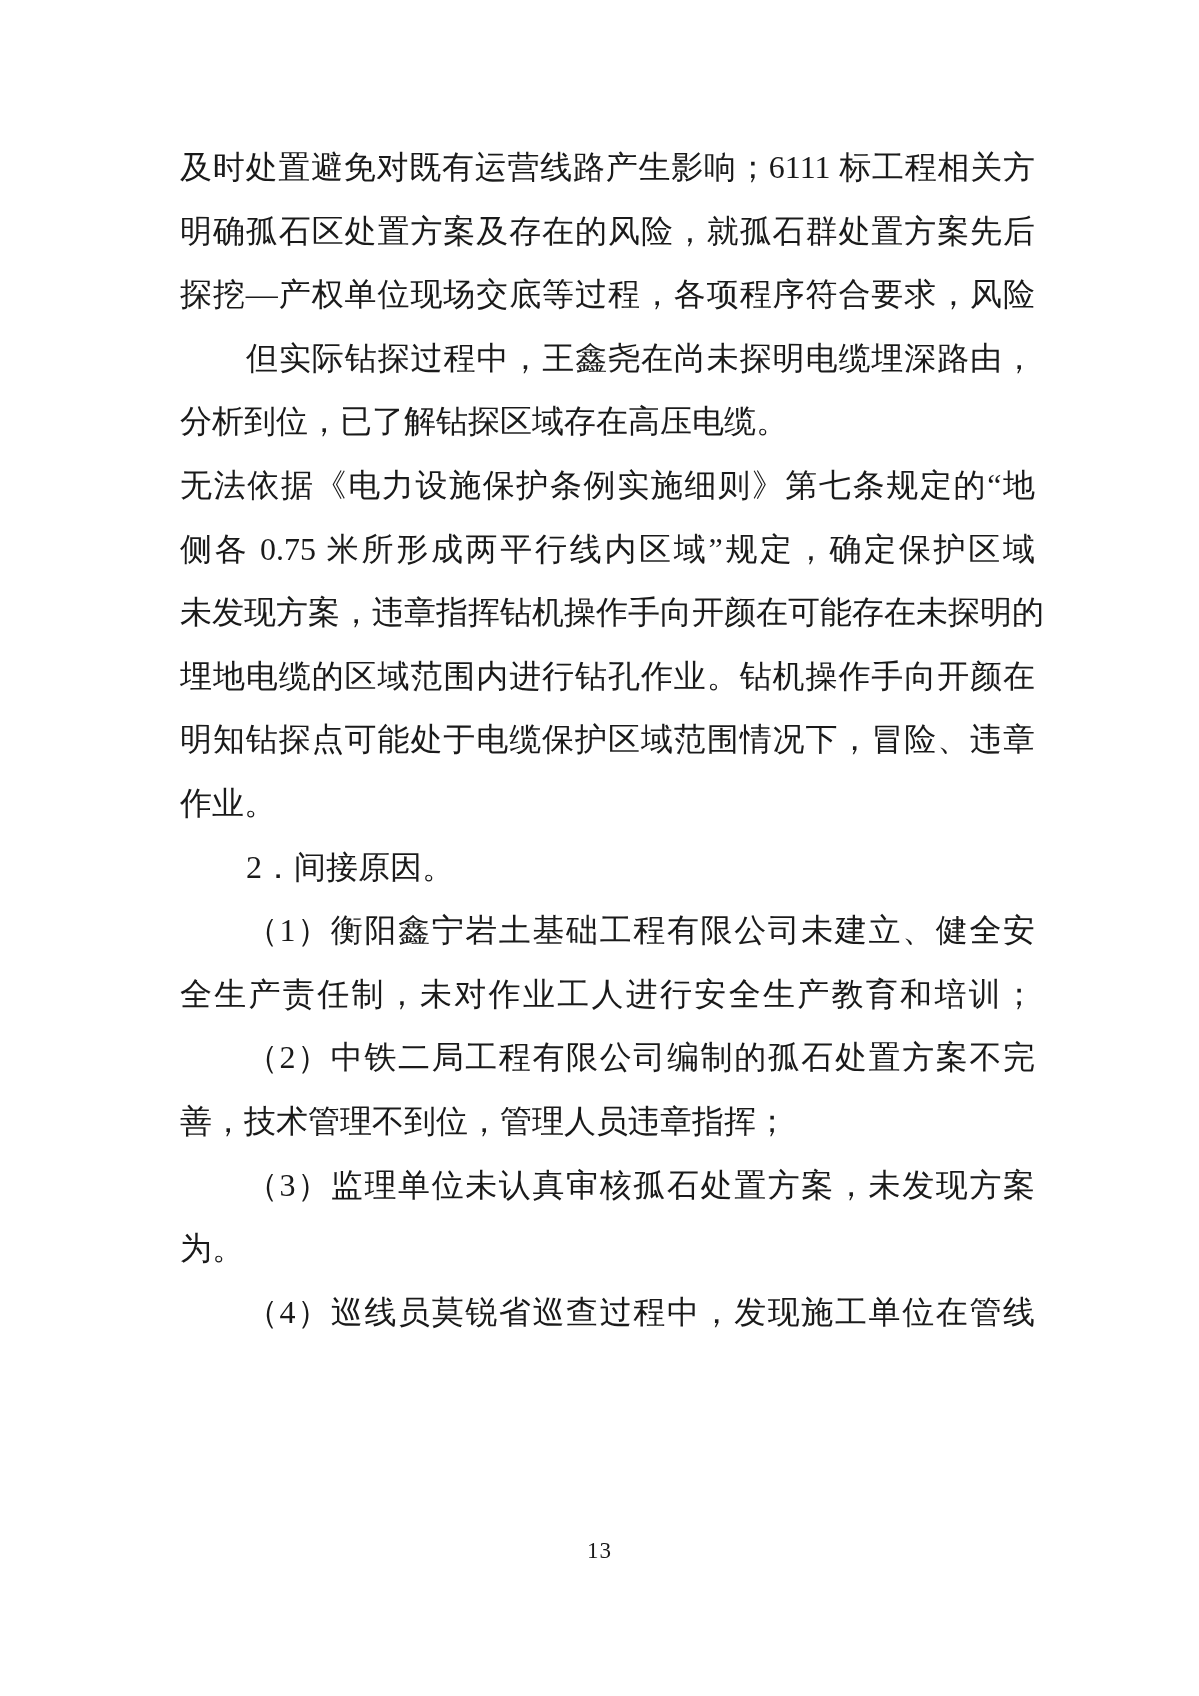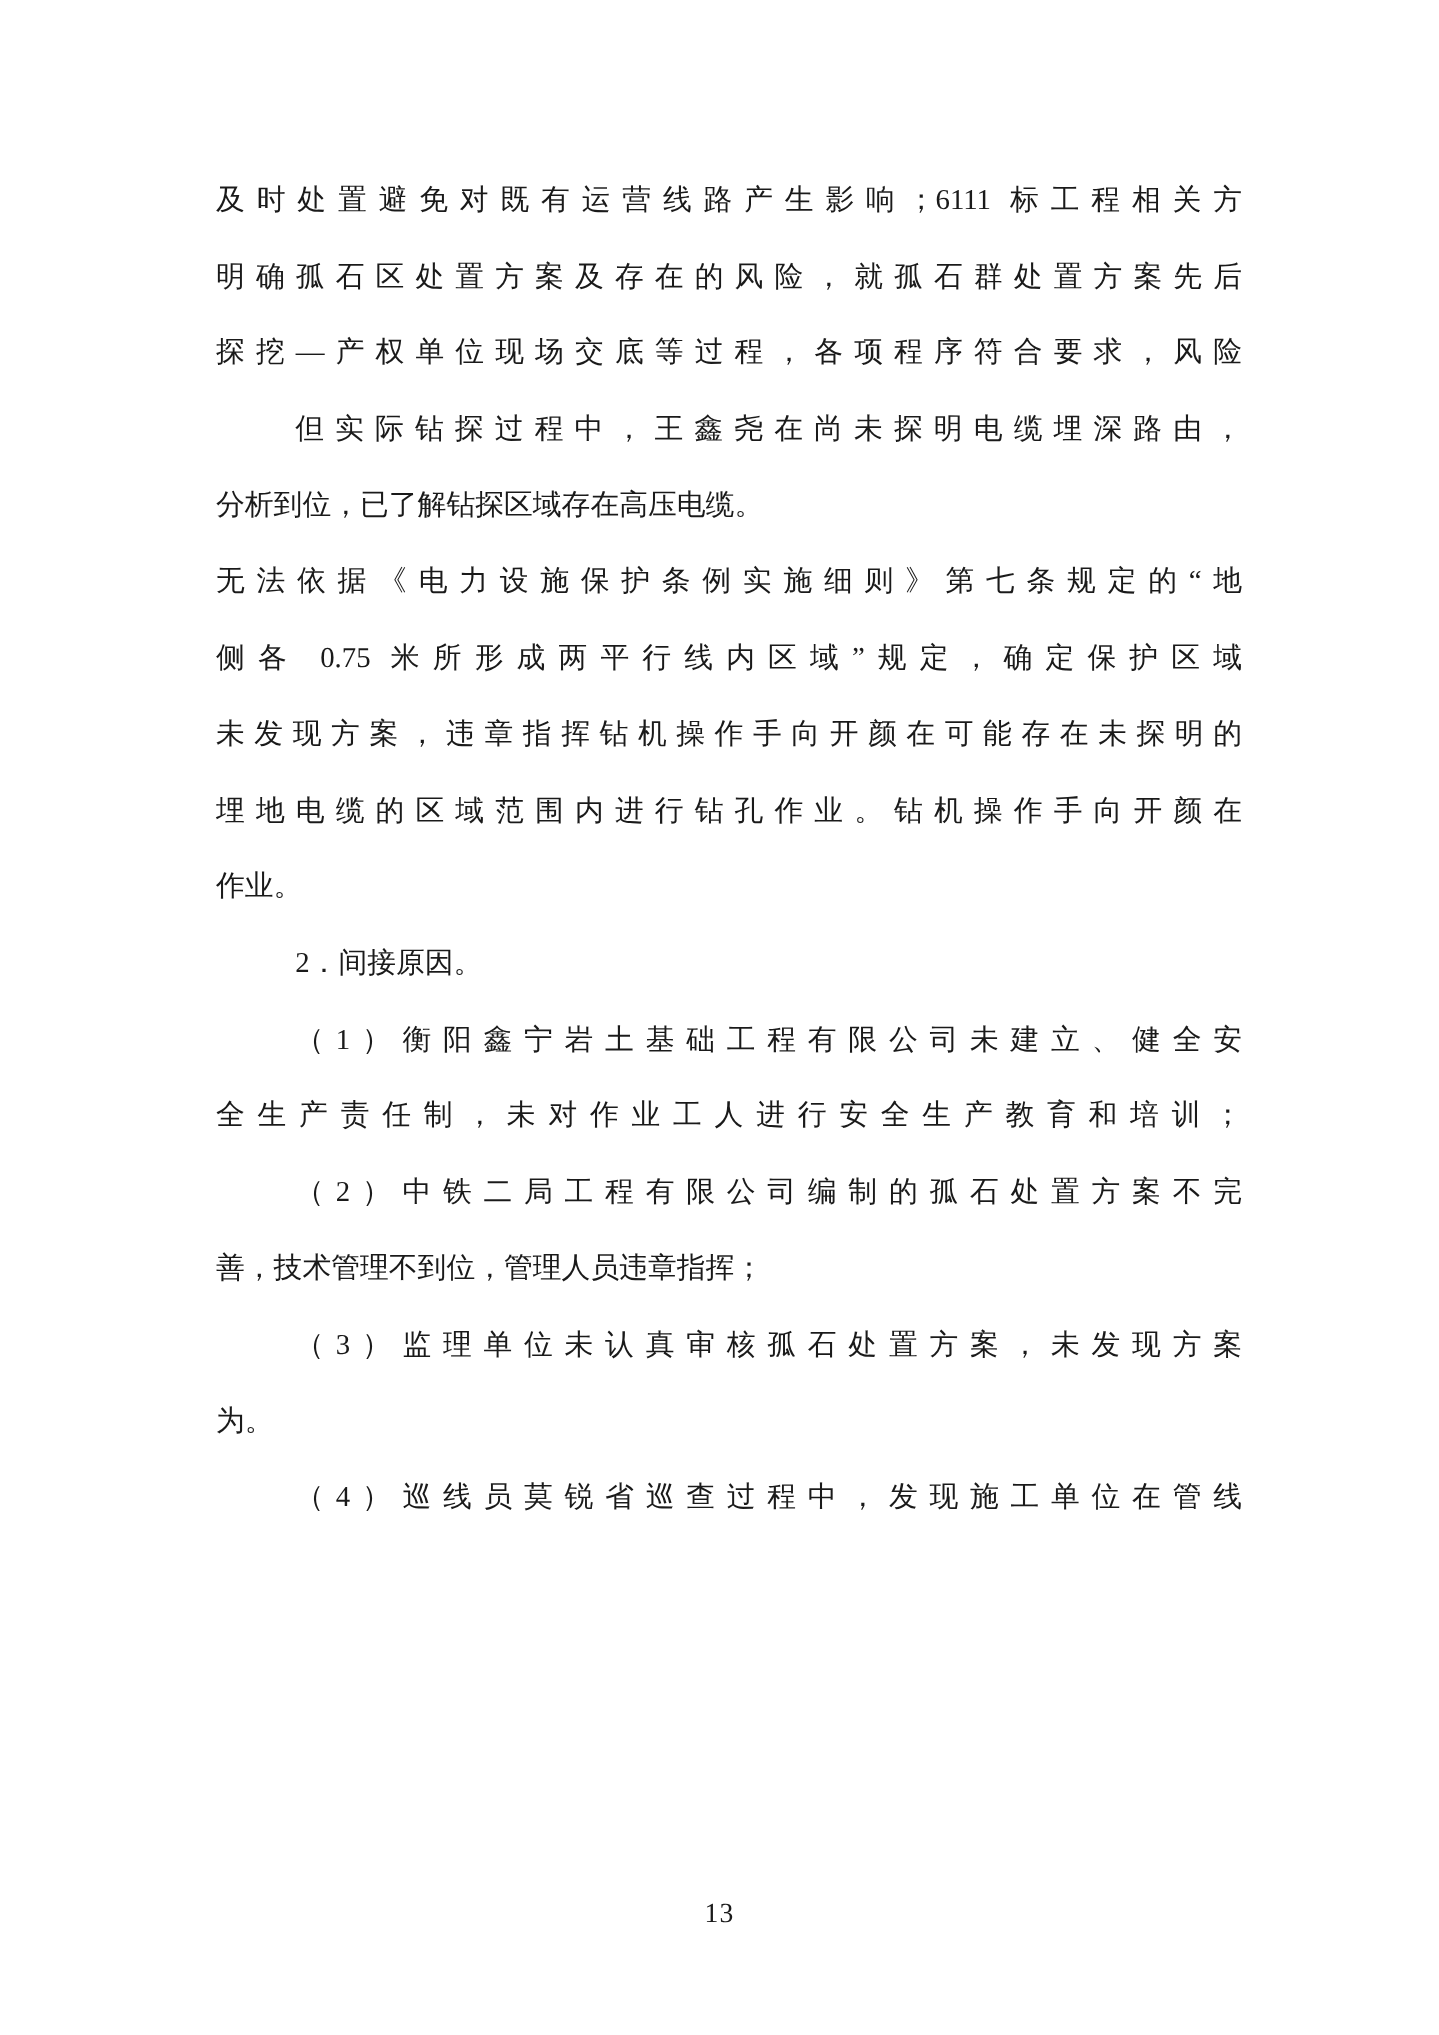--- a/index.html
+++ b/index.html
@@ -20,41 +20,40 @@
     position: absolute;
     left: 180px;
     top: 136px;
     width: 855px;
   }
   .line {
     width: 100%;
     box-sizing: border-box;
     height: 63.6px;
     line-height: 63.6px;
-    font-size: 24px;
+    font-size: 32px;
     letter-spacing: 0;
     text-align: justify;
     text-align-last: justify;
     text-justify: inter-ideograph;
     white-space: nowrap;
   }
   .line.left {
     text-align: left;
     text-align-last: left;
   }
   .line.ind {
     padding-left: 66px;
   }
   .page-footer {
     position: absolute;
     left: 0;
     top: 1538px;
     width: 100%;
     text-align: center;
-    margin-top: 44px;
   }
   .page-number {
     font-size: 23px;
     color: #1a1a1a;
     letter-spacing: 1px;
   }
 </style>
 </head>
 <body>
 
@@ -62,20 +61,21 @@
   <div class="textblock">
     <div class="line">及时处置避免对既有运营线路产生影响；6111 标工程相关方</div>
     <div class="line">明确孤石区处置方案及存在的风险，就孤石群处置方案先后</div>
     <div class="line">探挖—产权单位现场交底等过程，各项程序符合要求，风险</div>
     <div class="line ind">但实际钻探过程中，王鑫尧在尚未探明电缆埋深路由，</div>
     <div class="line left">分析到位，已了解钻探区域存在高压电缆。</div>
     <div class="line">无法依据《电力设施保护条例实施细则》第七条规定的“地</div>
     <div class="line">侧各 0.75 米所形成两平行线内区域”规定，确定保护区域</div>
     <div class="line">未发现方案，违章指挥钻机操作手向开颜在可能存在未探明的</div>
     <div class="line">埋地电缆的区域范围内进行钻孔作业。钻机操作手向开颜在</div>
+    <div class="line">明知钻探点可能处于电缆保护区域范围情况下，冒险、违章</div>
     <div class="line left">作业。</div>
     <div class="line ind left">2．间接原因。</div>
     <div class="line ind">（1）衡阳鑫宁岩土基础工程有限公司未建立、健全安</div>
     <div class="line">全生产责任制，未对作业工人进行安全生产教育和培训；</div>
     <div class="line ind">（2）中铁二局工程有限公司编制的孤石处置方案不完</div>
     <div class="line left">善，技术管理不到位，管理人员违章指挥；</div>
     <div class="line ind">（3）监理单位未认真审核孤石处置方案，未发现方案</div>
     <div class="line left">为。</div>
     <div class="line ind">（4）巡线员莫锐省巡查过程中，发现施工单位在管线</div>
   </div>

